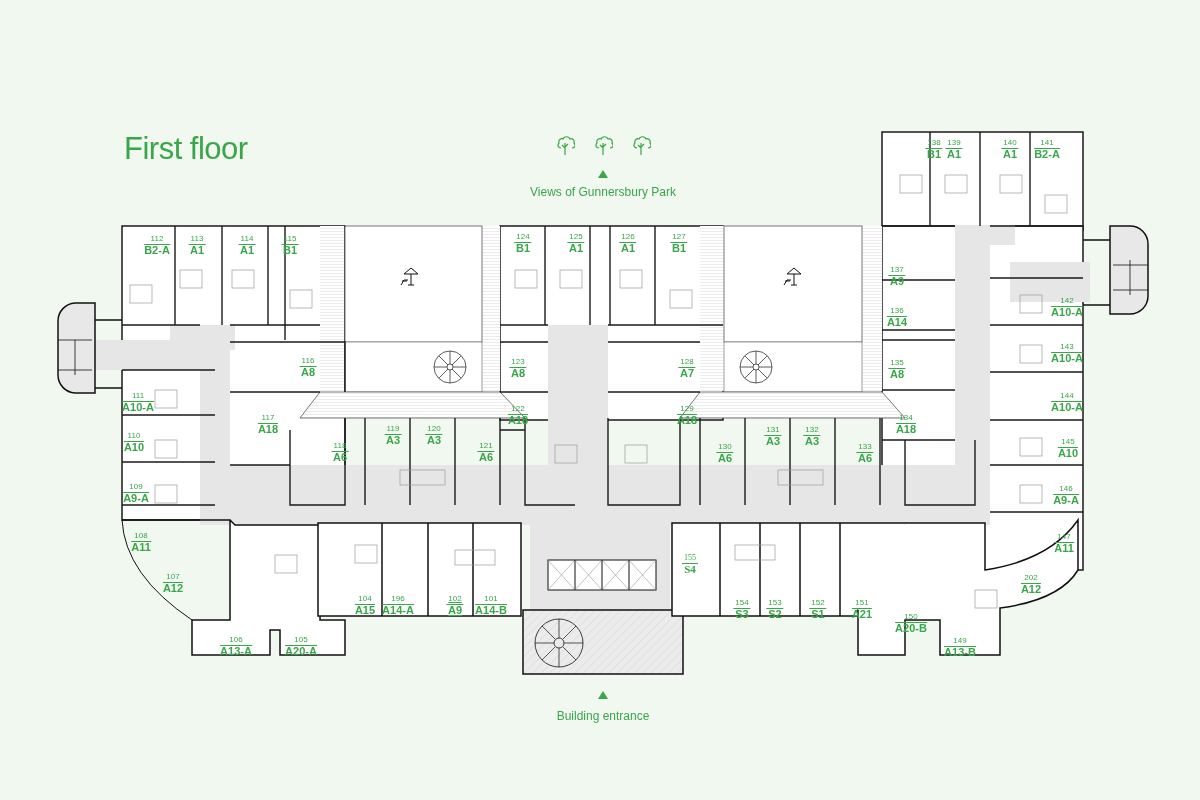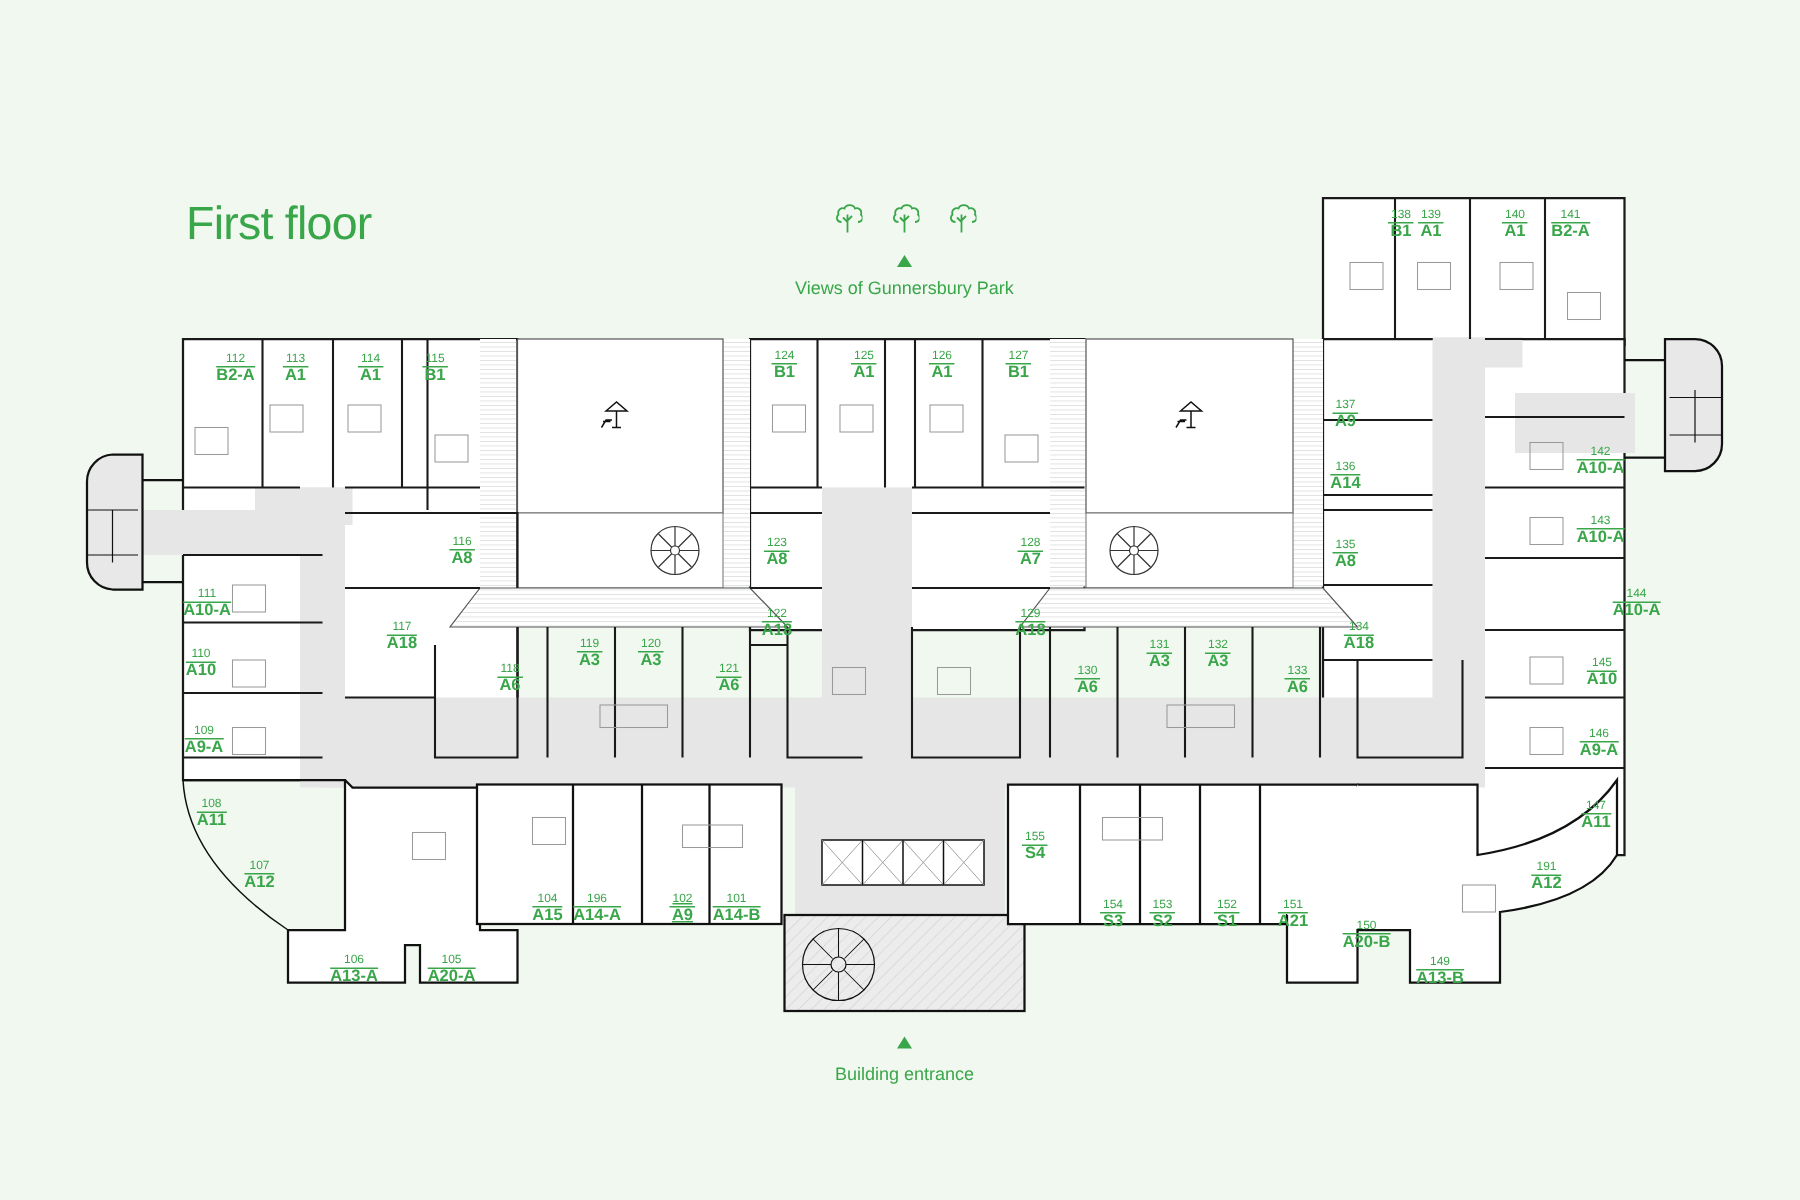--- a/index.html
+++ b/index.html
@@ -348,38 +348,38 @@
       <span class="type">B2-A</span>
     </div>
     <div class="unit" style="left: 1067px; top: 295px;">
       <span class="num">142</span>
       <span class="type">A10-A</span>
     </div>
     <div class="unit" style="left: 1067px; top: 341px;">
       <span class="num">143</span>
       <span class="type">A10-A</span>
     </div>
-    <div class="unit" style="left: 1067px; top: 390px; margin-left: 24px;">
+    <div class="unit" style="left: 1067px; top: 390px;">
       <span class="num">144</span>
       <span class="type">A10-A</span>
     </div>
     <div class="unit" style="left: 1068px; top: 436px;">
       <span class="num">145</span>
       <span class="type">A10</span>
     </div>
     <div class="unit" style="left: 1066px; top: 483px;">
       <span class="num">146</span>
       <span class="type">A9-A</span>
     </div>
     <div class="unit" style="left: 1064px; top: 531px;">
       <span class="num">147</span>
       <span class="type">A11</span>
     </div>
     <div class="unit" style="left: 1031px; top: 572px;">
-      <span class="num">191</span>
+      <span class="num">202</span>
       <span class="type">A12</span>
     </div>
     <div class="unit" style="left: 960px; top: 635px;">
       <span class="num">149</span>
       <span class="type">A13-B</span>
     </div>
     <div class="unit" style="left: 911px; top: 611px;">
       <span class="num">150</span>
       <span class="type">A20-B</span>
     </div>
@@ -392,20 +392,20 @@
       <span class="type">S1</span>
     </div>
     <div class="unit" style="left: 775px; top: 597px;">
       <span class="num">153</span>
       <span class="type">S2</span>
     </div>
     <div class="unit" style="left: 742px; top: 597px;">
       <span class="num">154</span>
       <span class="type">S3</span>
     </div>
-    <div class="unit" style="left: 690px; top: 552px;">
+    <div class="unit" style="left: 690px; top: 552px; font-family: Liberation Serif, serif;">
       <span class="num">155</span>
       <span class="type">S4</span>
     </div>
   </div>
 
 <div class="tri" style="left:598px;top:691px;"></div>
 <div class="caption" style="left:483px;top:709px;">Building entrance</div>
 
 </body></html>

